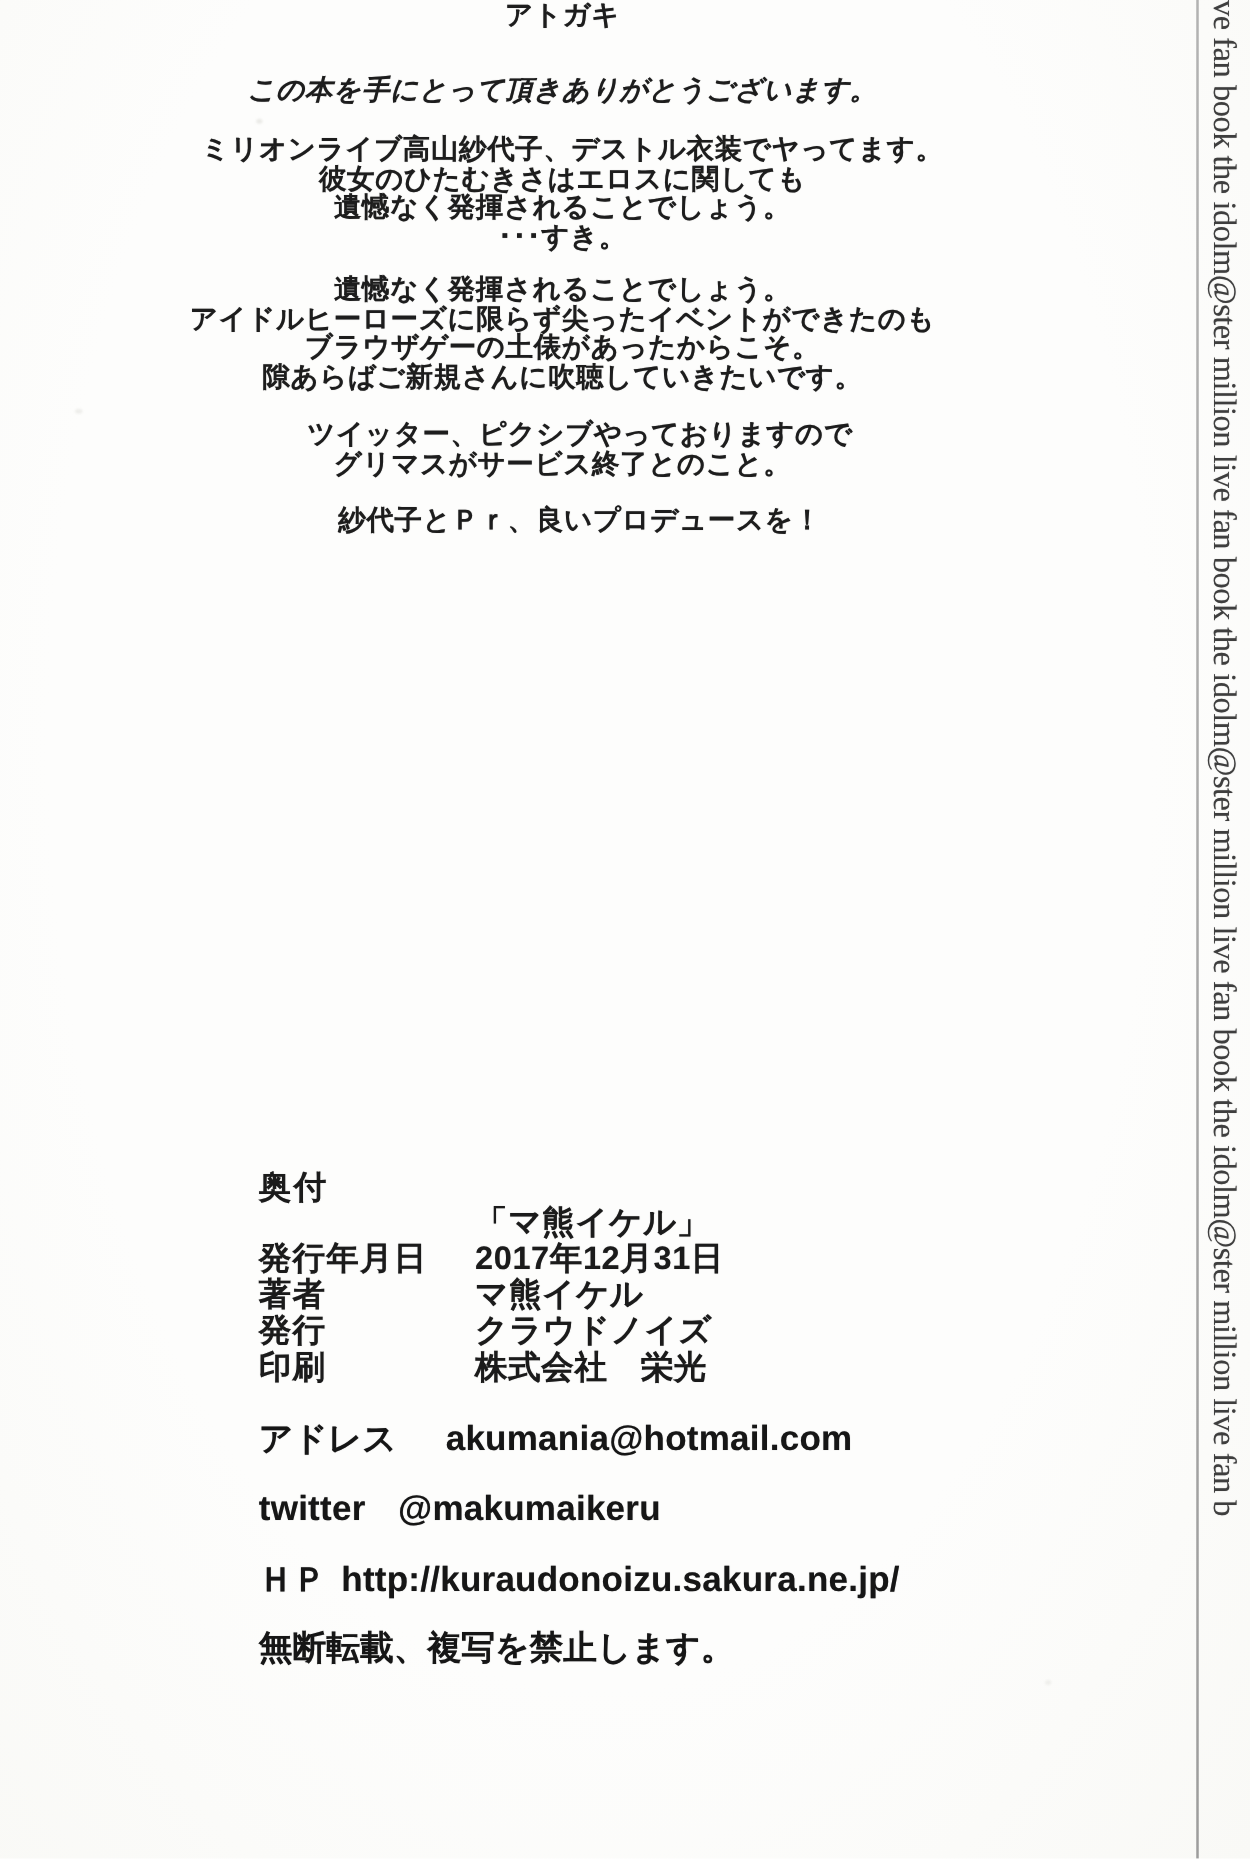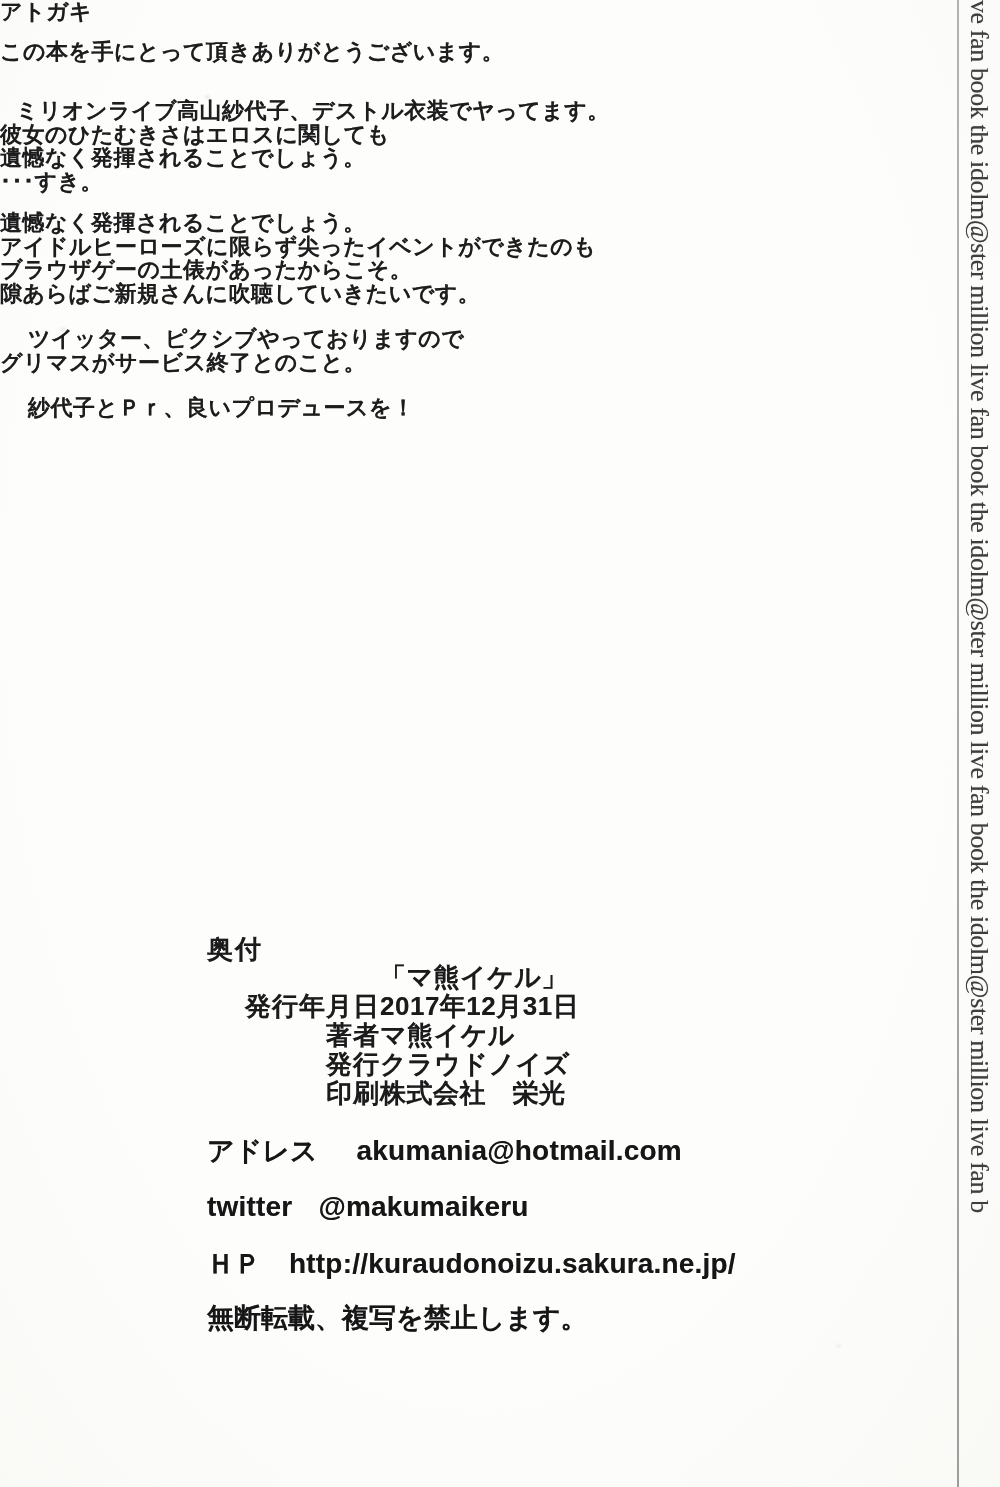--- a/index.html
+++ b/index.html
@@ -12,65 +12,66 @@
     position: relative;
     width: 1000px; height: 1487px;
     overflow: hidden;
     background: radial-gradient(ellipse at 48% 40%, #fdfdfc 60%, #f9f9f6 100%);
   }
   
   .afterword {
     position: absolute;
     left: 0; top: 274;
     width: 900px;
+    text-align: center;
     color: #1d1d1d;
     font-size: 22px;
     font-weight: 600;
     line-height: 23.5px;
     letter-spacing: 0.5px;
     text-shadow: 0 0 0.6px rgba(40,40,40,0.55);
   }
   .afterword .line { white-space: nowrap; }
-  .gap-a { margin-top: 16px; }
-  .gap-b { margin-top: 36px; padding-left: 16px; }
+  .gap-a { margin-top: 36px; font-style: italic; }
+  .gap-b { margin-top: 24px; padding-left: 16px; }
   .gap-c { margin-top: 18px; }
   .gap-d { margin-top: 22px; padding-left: 28px; }
   
   .colophon-heading {
     position: absolute;
     left: 207px; top: 934px;
     font-size: 26px; font-weight: bold;
     color: #1b1b1b; line-height: 30px;
     letter-spacing: 2px;
     text-shadow: 0 0 0.6px rgba(40,40,40,0.5);
   }
   .colophon-grid {
     position: absolute;
     left: 207px; top: 963px;
     width: 560px;
     color: #1b1b1b;
     font-size: 26px; font-weight: bold;
     text-shadow: 0 0 0.6px rgba(40,40,40,0.5);
   }
   .colophon-row { display: flex; height: 29px; line-height: 29px; white-space: nowrap; }
-  .colophon-row .label { width: 173px; flex: 0 0 173px; letter-spacing: 1px; text-align: right; }
+  .colophon-row .label { width: 173px; flex: 0 0 173px; letter-spacing: 1px; }
   .colophon-row .value { flex: 1; letter-spacing: 0.5px; }
   
   .contact-line {
     position: absolute;
     left: 207px;
     color: #161616;
     font-size: 27px; font-weight: bold;
     line-height: 30px; white-space: nowrap;
     text-shadow: 0 0 0.6px rgba(30,30,30,0.5);
   }
   .contact-line .latin { font-family: "Liberation Sans", sans-serif; font-size: 28px; letter-spacing: 0.2px; }
   .ml-a { margin-left: 39px; }
   .ml-b { margin-left: 26px; }
-  .ml-c { margin-left: 28px; }
+  .ml-c { margin-left: 12px; }
   
   .edge-rule {
     position: absolute;
     left: 957px; top: 0;
     width: 2px; height: 1487px;
     background: linear-gradient(#9a9a9a, #7e7e7e);
     opacity: 0.75;
   }
   .edge-strip {
     position: absolute;

